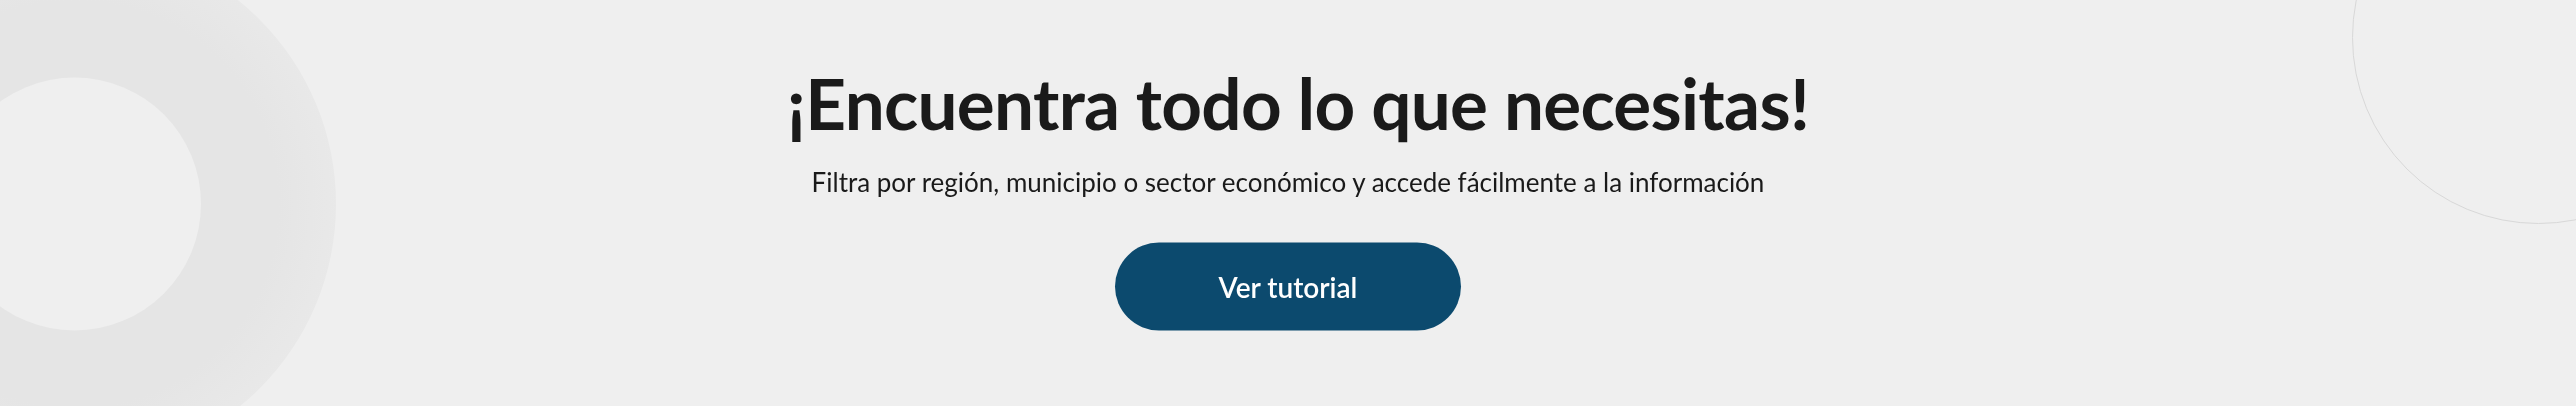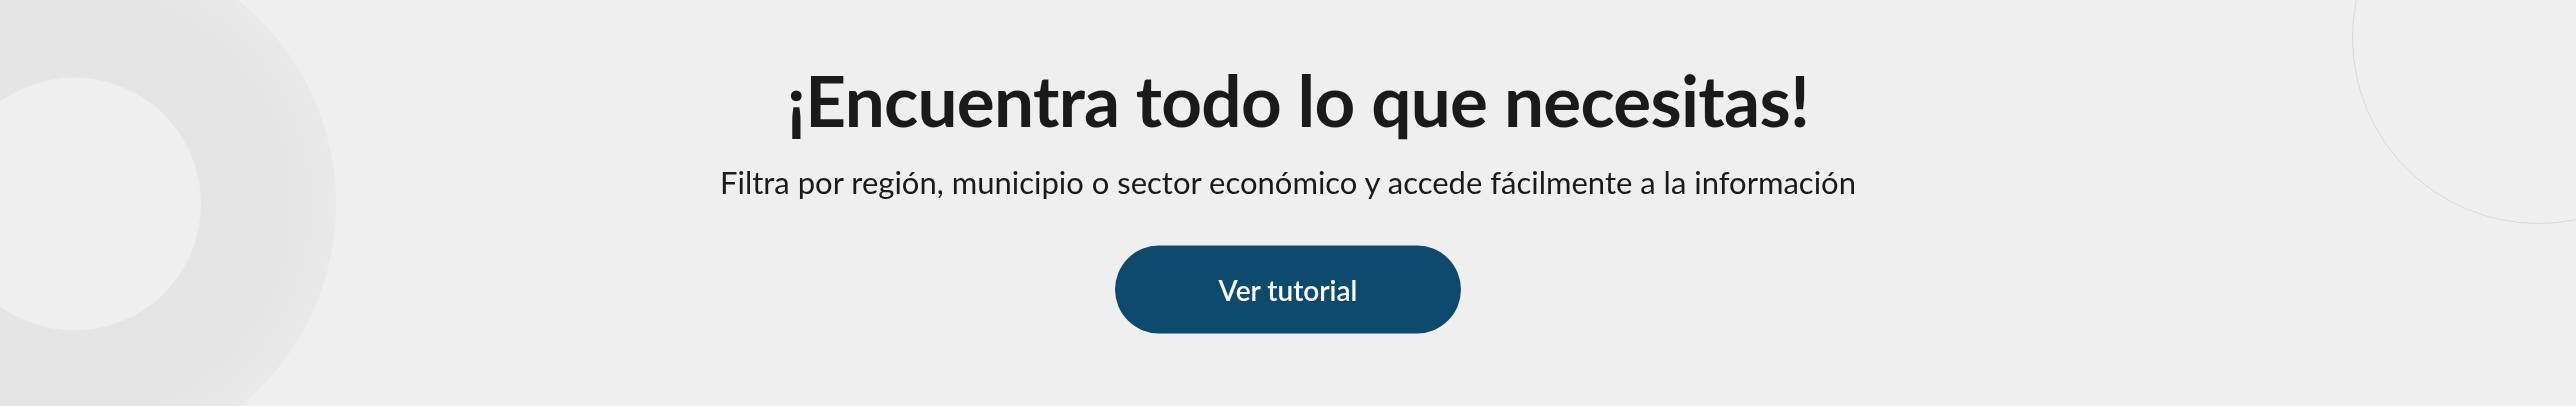--- a/index.html
+++ b/index.html
@@ -58,21 +58,21 @@
     }
     .heading {
       font-size: 71px;
       font-weight: 700;
       color: #1a1a1a;
       letter-spacing: -0.7px;
       margin-bottom: 21px;
       padding-left: 20px;
     }
     .subtitle {
-      font-size: 31px;
+      font-size: 26px;
       font-weight: 400;
       color: #1a1a1a;
       margin-bottom: 45px;
     }
     .cta-button {
       display: inline-block;
       background: #0c4a6e;
       color: #ffffff;
       font-size: 28px;
       font-weight: 600;

